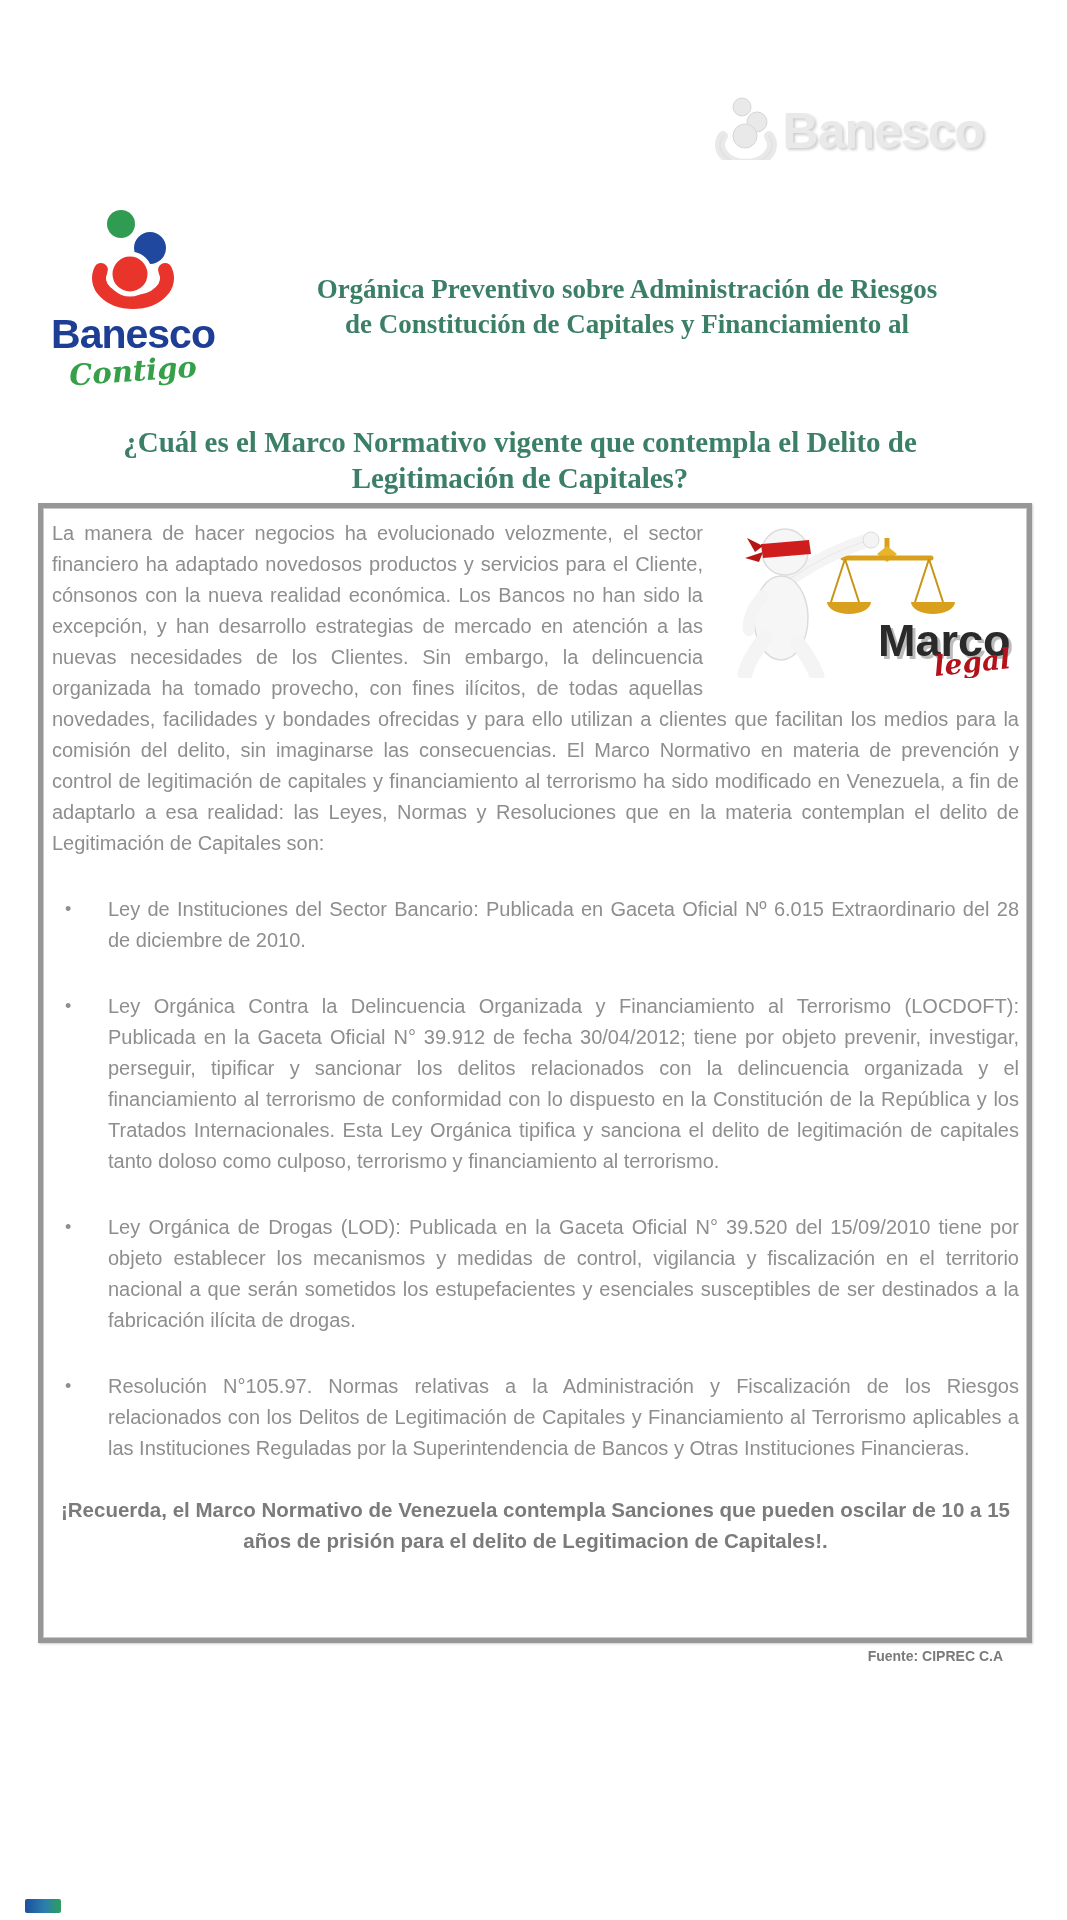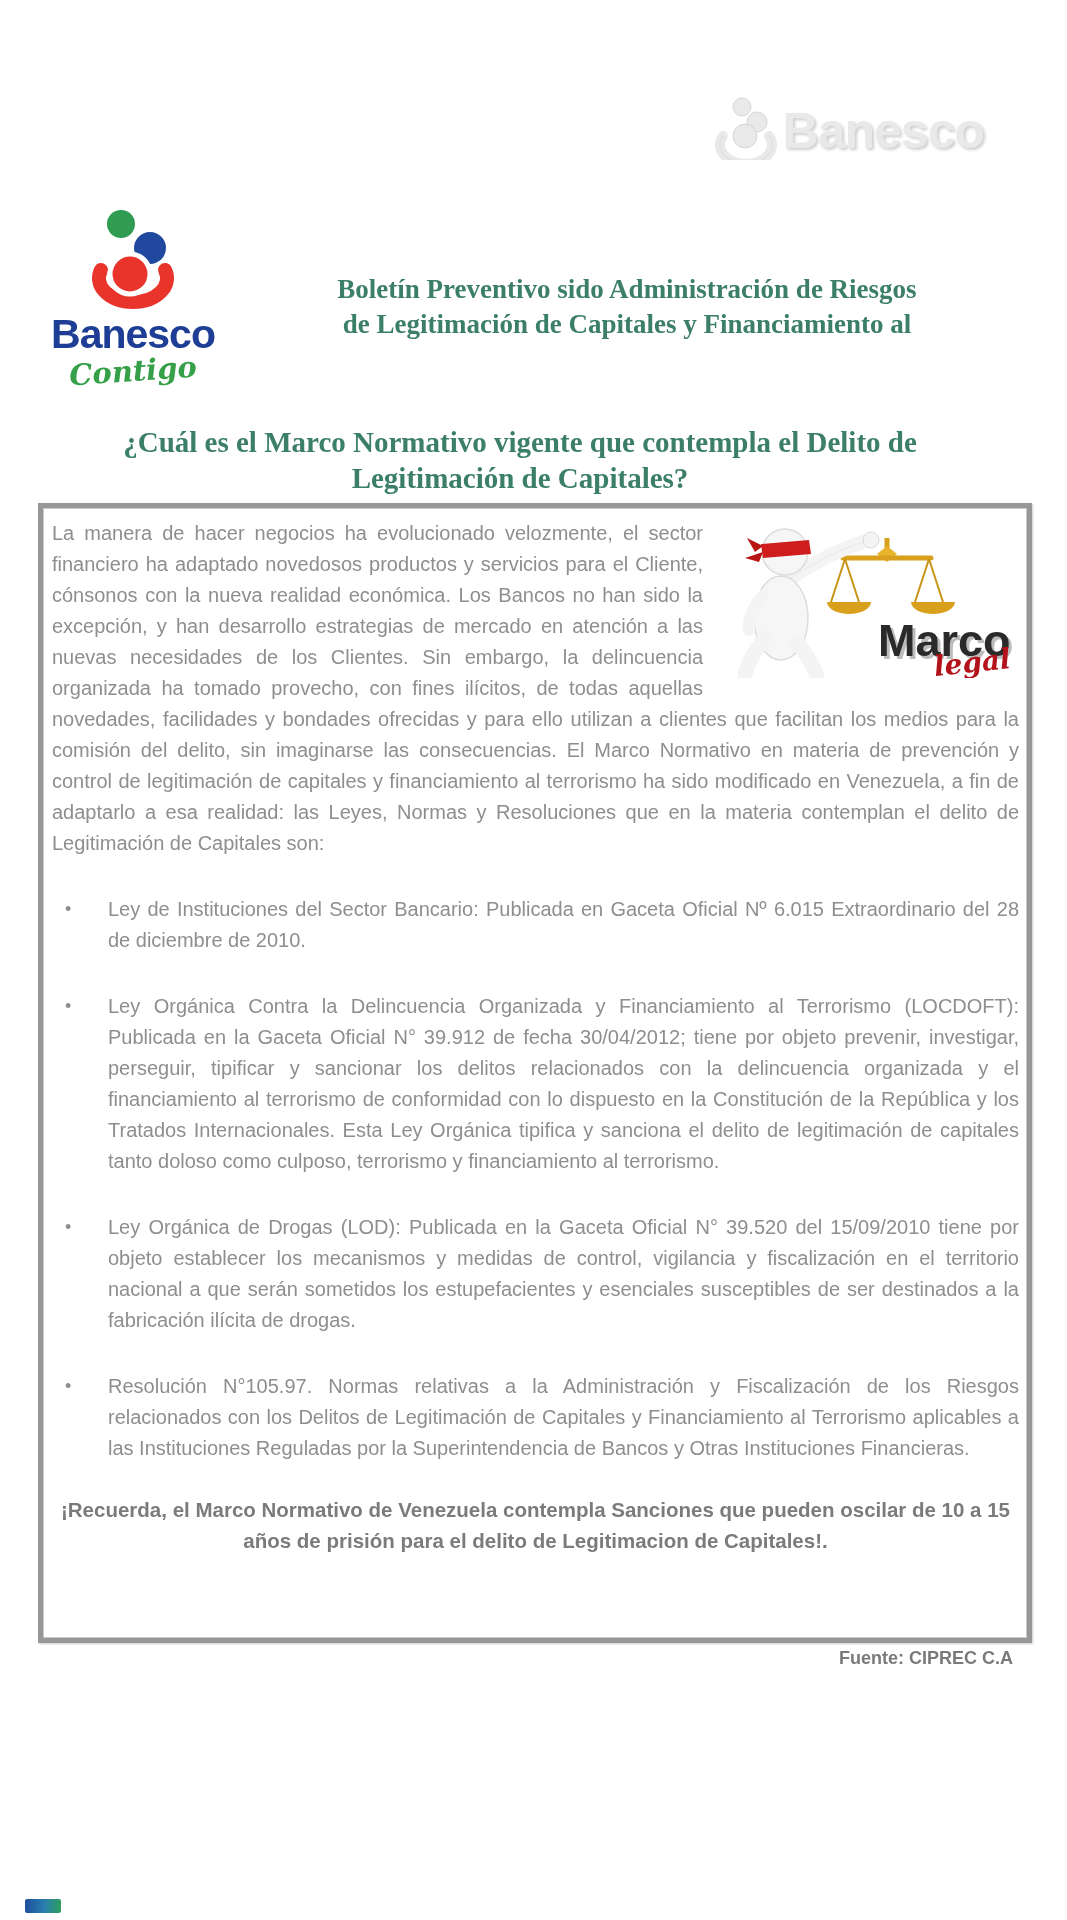--- a/index.html
+++ b/index.html
@@ -34,21 +34,21 @@
 
   .laws { list-style:none; margin-top:31px; }
   .laws li { position:relative; padding-left:56px; margin-bottom:30px;
     color:#8e8e8e; font-size:20px; line-height:31px; text-align:justify;margin-top:35px; }
   .laws li::before { content:"\2022"; position:absolute; left:13px; top:0px;
     font-size:18px; color:#8e8e8e; }
 
   .closing { clear:both; margin-top:8px; text-align:center; font-weight:bold;
     color:#7b7b7b; font-size:20.5px; line-height:31px; padding:0 4px; }
 
-  .source { position:absolute; top:1648px; right:41px; font-size:18px; font-weight:bold; color:#7a7a7a; }
+  .source { position:absolute; top:1648px; right:51px; font-size:14px; font-weight:bold; color:#7a7a7a; }
 
   .bottom-mark { position:absolute; left:25px; top:1899px; width:36px; height:14px;
     background:linear-gradient(90deg,#1d4f9e 0%,#2a7fae 55%,#2e9e5b 100%); border-radius:2px; }
 </style>
 </head>
 <body>
 
 <div class="page">
 
   <div class="watermark">
@@ -67,22 +67,22 @@
       <path d="M28 62 A34 24 0 1 0 92 62" fill="none" stroke="#e8342b" stroke-width="14" stroke-linecap="round"></path>
       <circle cx="48" cy="16" r="14" fill="#2f9c52"></circle>
       <circle cx="77" cy="40" r="16" fill="#20489e"></circle>
       <circle cx="57" cy="66" r="20" fill="#e8342b" stroke="#ffffff" stroke-width="5"></circle>
     </svg>
     <div class="logo-word">Banesco</div>
     <div class="logo-tagline">Contigo</div>
   </div>
 
   <div class="title">
-    <div>Boletín Preventivo sido Administración de Riesgos</div>
-    <div>de Legitimación de Capitales y Financiamiento al</div>
+    <div>Orgánica Preventivo sobre Administración de Riesgos</div>
+    <div>de Constitución de Capitales y Financiamiento al</div>
   </div>
 
   <div class="subtitle">
     <div>¿Cuál es el Marco Normativo vigente que contempla el Delito de</div>
     <div>Legitimación de Capitales?</div>
   </div>
 
   <div class="content-box">
     <div class="intro">
       <div class="figure">

